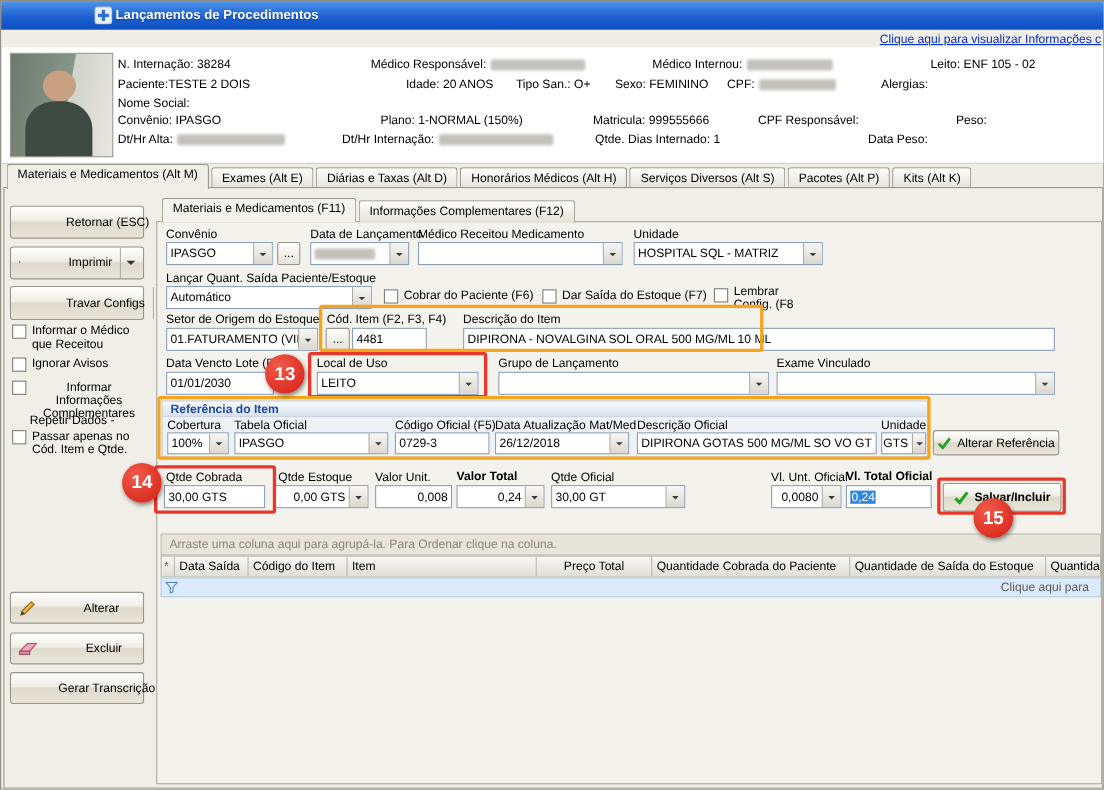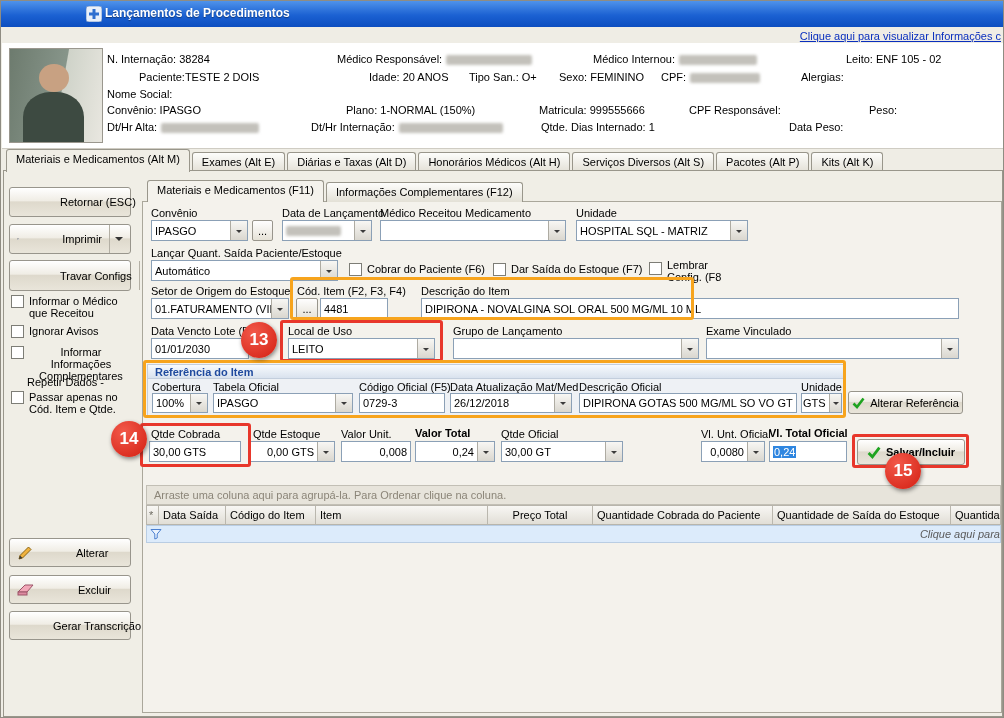--- a/index.html
+++ b/index.html
@@ -84,21 +84,21 @@
 
   
   .groupbar { position:absolute; left:145px; width:855px; height:20px; background:#e7e4db;
               border:1px solid #c2bfb5; color:#8b8578; display:flex; align-items:center; padding:0 7px; }
   .gridhead { position:absolute; left:145px; width:855px; height:20px;
               background:linear-gradient(#f8f7f4,#e1ded6); border:1px solid #b8b5ac; }
   .gh { position:absolute; top:505px; height:18px; display:flex; align-items:center; padding:0 4px;
         border-right:1px solid #bab7ae; white-space:nowrap; overflow:hidden; }
   .filterrow { position:absolute; left:145px; width:855px; height:18px; background:#dcebfb;
                border:1px solid #b9cde3; display:flex; align-items:center; }
-  .filterrow .fhint { margin-left:auto; color:#5a5a5a;font-style:italic; }
+  .filterrow .fhint { margin-left:auto; padding-right:10px; color:#5a5a5a; }
 
   
   .ann { position:absolute; border-radius:3px; z-index:50; pointer-events:none; }
   .ann.orange { border:3px solid #f7a41d; }
   .ann.red { border:3px solid #e8372b; }
   .badge { position:absolute; width:36px; height:36px; border-radius:50%;
            background:radial-gradient(circle at 35% 30%, #f2594a, #d31f12);
            color:#fff; font-weight:bold; font-size:17px; display:flex; align-items:center; justify-content:center;
            box-shadow:1px 2px 4px rgba(0,0,0,.45); z-index:60; pointer-events:none; }
 </style>
@@ -122,21 +122,21 @@
   <div class="photo">
     <div class="head"></div>
     <div class="torso"></div>
   </div>
 
   <span class="pfield" style="left:106px; top:52px;"><span>N. Internação:</span> <span>38284</span></span>
   <span class="pfield" style="left:336px; top:52px;"><span>Médico Responsável:</span><span class="redacted" style="width:86px;"></span></span>
   <span class="pfield" style="left:592px; top:52px;"><span>Médico Internou:</span><span class="redacted" style="width:78px;"></span></span>
   <span class="pfield" style="left:845px; top:52px;"><span>Leito:</span> <span>ENF 105 - 02</span></span>
 
-  <span class="pfield" style="left:106px; top:70px;margin-left:32px;"><span>Paciente:</span><span>TESTE 2 DOIS</span></span>
+  <span class="pfield" style="left:106px; top:70px;"><span>Paciente:</span><span>TESTE 2 DOIS</span></span>
   <span class="pfield" style="left:368px; top:70px;"><span>Idade:</span> <span>20 ANOS</span></span>
   <span class="pfield" style="left:468px; top:70px;"><span>Tipo San.:</span> <span>O+</span></span>
   <span class="pfield" style="left:558px; top:70px;"><span>Sexo:</span> <span>FEMININO</span></span>
   <span class="pfield" style="left:660px; top:70px;"><span>CPF:</span><span class="redacted" style="width:70px;"></span></span>
   <span class="pfield" style="left:800px; top:70px;"><span>Alergias:</span></span>
 
   <span class="pfield" style="left:106px; top:87px;"><span>Nome Social:</span></span>
 
   <span class="pfield" style="left:106px; top:103px;"><span>Convênio:</span> <span>IPASGO</span></span>
   <span class="pfield" style="left:345px; top:103px;"><span>Plano:</span> <span>1-NORMAL (150%)</span></span>

